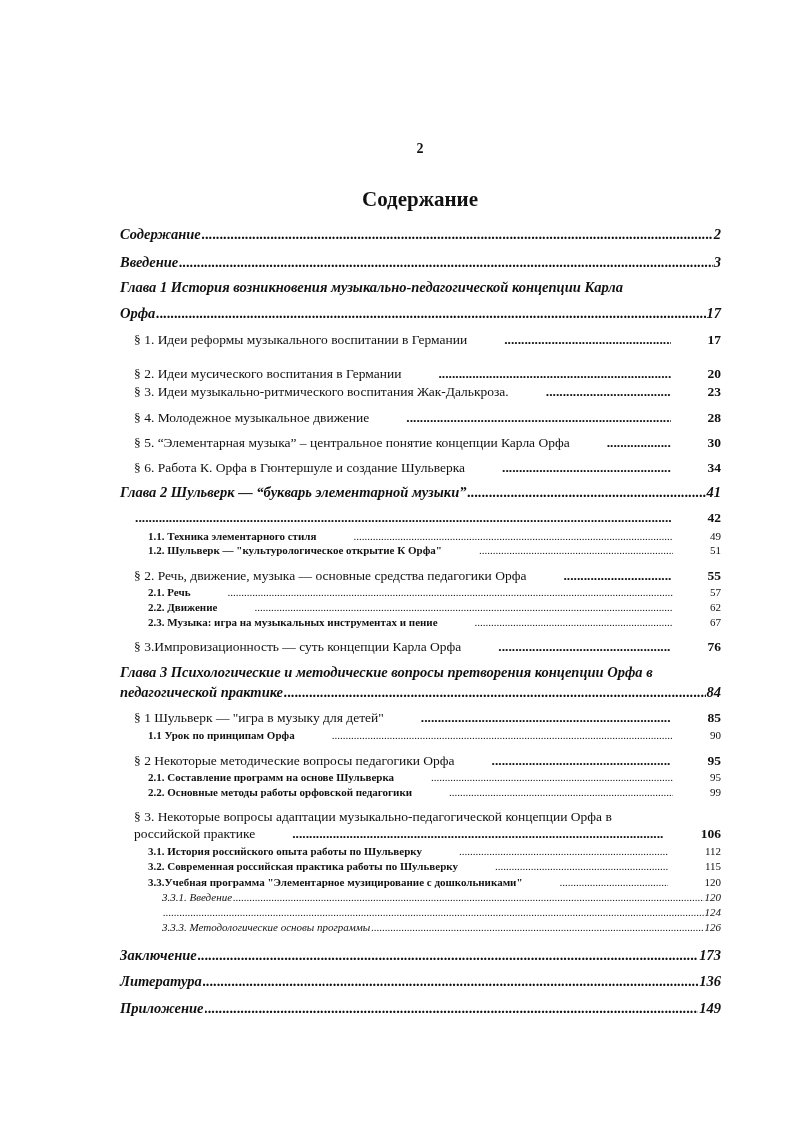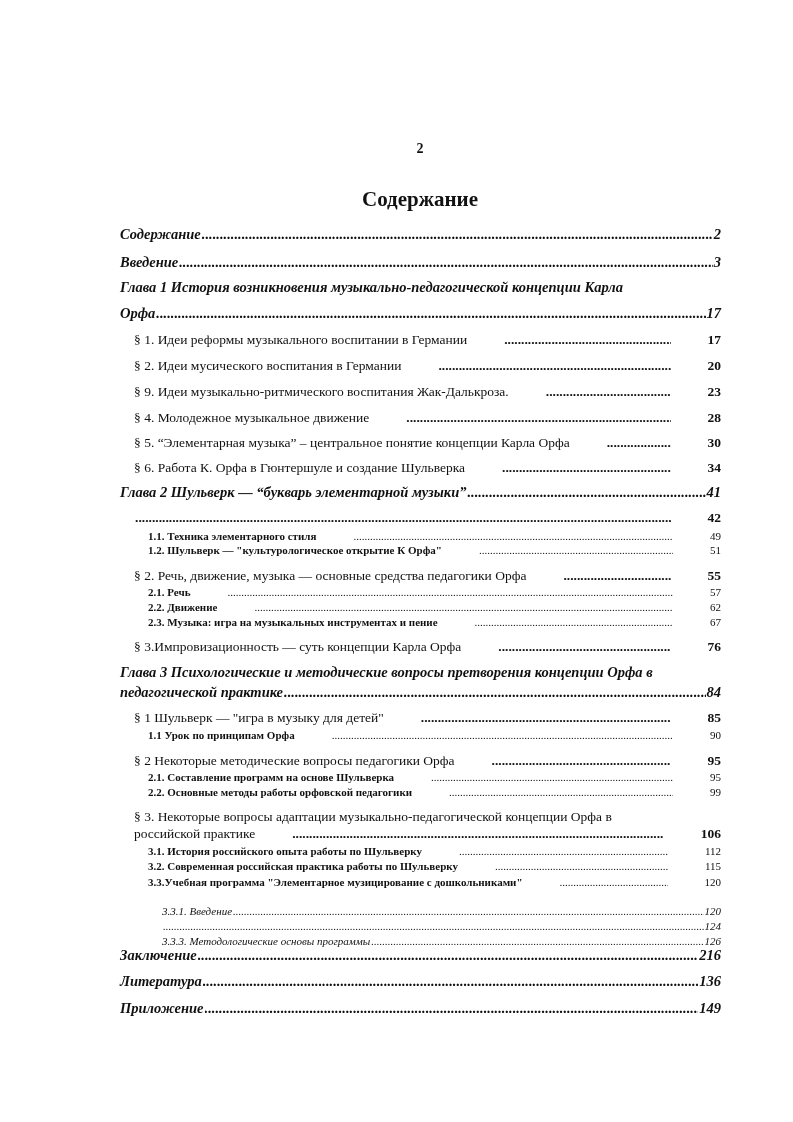--- a/index.html
+++ b/index.html
@@ -13,21 +13,21 @@
   .row .dots { flex: 1 1 auto; overflow: hidden; margin: 0 1px; }
   .row .dots::before { content: "......................................................................................................................................................................................................................................................................................................................"; letter-spacing: 0px; }
   .row .pg { flex: 0 0 auto; text-align: right; }
   .lvl0 { font-size: 14.5px; font-weight: bold; font-style: italic; }
   .lvl0 .dots::before { font-weight: bold; }
   .lvl1 { font-size: 13.5px; padding-left: 14px; gap: 36px; }
   .lvl1 .pg { font-weight: bold; }
   .lvl1 .dots::before { font-weight: bold; }
   .lvl2 { font-size: 11px; font-weight: bold; padding-left: 28px; gap: 36px; }
   .lvl2 .pg, .lvl2 .dots { font-weight: normal; }
-  .lvl3 { font-size: 11px; font-style: italic; padding-left: 42px; margin-top: 14px; }
+  .lvl3 { font-size: 11px; font-style: italic; padding-left: 42px; }
   .wrapline { position: absolute; left: 0; white-space: nowrap; }
   .wrap0 { font-size: 14.5px; font-weight: bold; font-style: italic; }
   .wrap1 { font-size: 13.5px; padding-left: 14px; }
 </style>
 </head>
 <body>
 
 <div class="page-num">2</div>
 <div class="title">Содержание</div>
 
@@ -48,27 +48,27 @@
   <div class="row lvl0" style="top:305px">
     <span class="lbl">Орфа </span>
       <span class="dots"></span>
       <span class="pg">17</span>
   </div>
   <div class="row lvl1" style="top:332px">
     <span class="lbl">§ 1. Идеи реформы музыкального воспитании в Германии </span>
       <span class="dots"></span>
       <span class="pg">17</span>
   </div>
-  <div class="row lvl1" style="top:358px">
+  <div class="row lvl1" style="top:366px">
     <span class="lbl">§ 2. Идеи мусического воспитания в Германии </span>
       <span class="dots"></span>
       <span class="pg">20</span>
   </div>
   <div class="row lvl1" style="top:384px">
-    <span class="lbl">§ 9. Идеи музыкально-ритмического воспитания Жак-Далькроза. </span>
+    <span class="lbl">§ 3. Идеи музыкально-ритмического воспитания Жак-Далькроза. </span>
       <span class="dots"></span>
       <span class="pg">23</span>
   </div>
   <div class="row lvl1" style="top:410px">
     <span class="lbl">§ 4. Молодежное музыкальное движение</span>
       <span class="dots"></span>
       <span class="pg">28</span>
   </div>
   <div class="row lvl1" style="top:435px">
     <span class="lbl">§ 5. “Элементарная музыка” – центральное понятие концепции Карла Орфа</span>
@@ -190,21 +190,21 @@
   </div>
   <div class="row lvl3" style="top:921px">
     <span class="lbl">3.3.3. Методологические основы программы </span>
       <span class="dots"></span>
       <span class="pg">126</span>
   </div>
 
   <div class="row lvl0" style="top:947px">
     <span class="lbl">Заключение</span>
       <span class="dots"></span>
-      <span class="pg">216</span>
+      <span class="pg">173</span>
   </div>
   <div class="row lvl0" style="top:973px">
     <span class="lbl">Литература</span>
       <span class="dots"></span>
       <span class="pg">136</span>
   </div>
   <div class="row lvl0" style="top:1000px">
     <span class="lbl">Приложение</span>
       <span class="dots"></span>
       <span class="pg">149</span>

